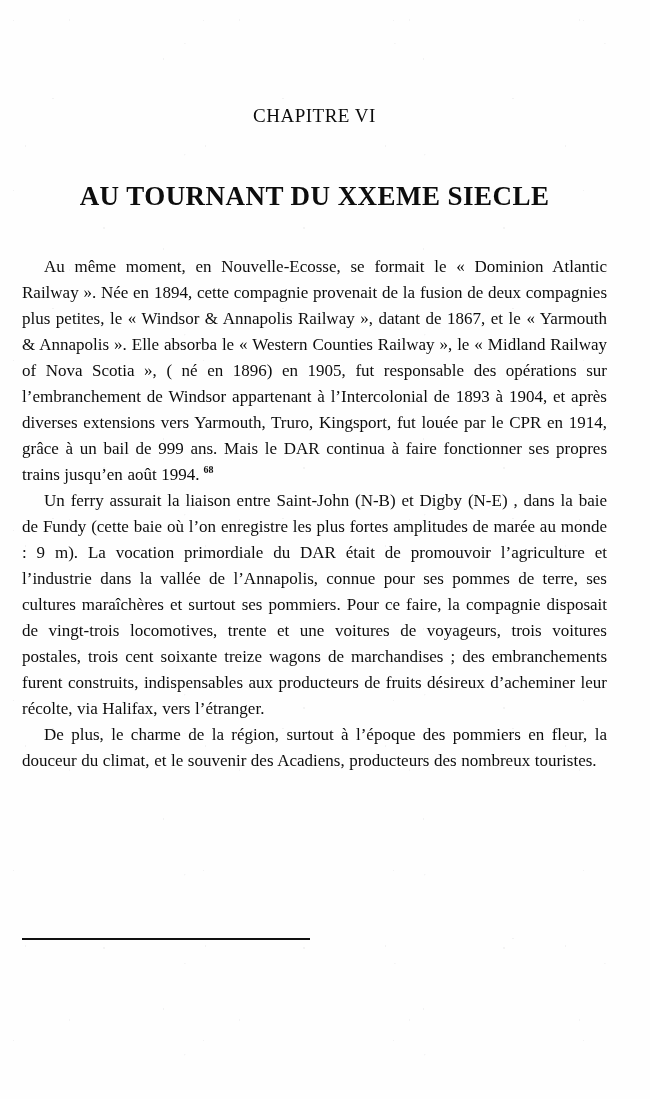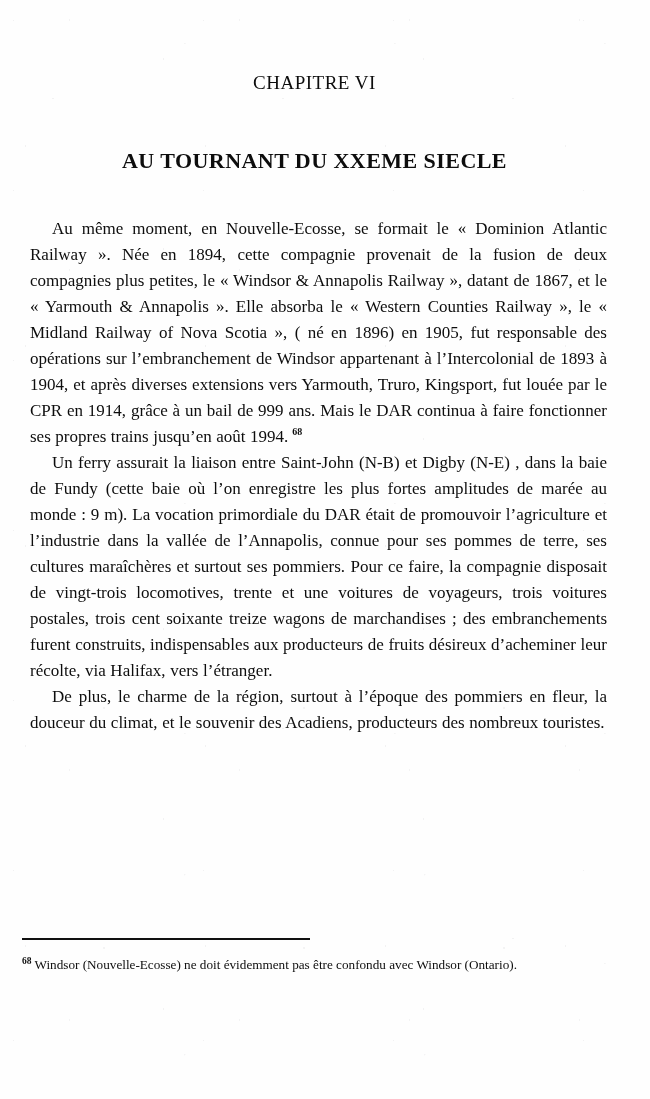--- a/index.html
+++ b/index.html
@@ -43,36 +43,35 @@
     width: 585px;
     height: 1099px;
   }
 
   
   .chapter-label {
     text-align: center;
     font-size: 19px;
     letter-spacing: .5px;
     margin: 0;
-    padding-top: 72px;
+    padding-top: 105px;
     font-weight: 400;
   }
   .chapter-title {
     text-align: center;
-    font-size: 22px;
+    font-size: 27px;
     font-weight: 700;
     letter-spacing: .45px;
     margin: 0;
     padding-top: 54px;
   }
 
   
   .body-block {
     margin-top: 42px;
-    margin-left: 8px;
   }
   p.para {
     margin: 0;
     font-size: 17px;
     line-height: 26px;
     text-align: justify;
     text-indent: 22px;
     hyphens: none;
     word-spacing: .3px;
   }
@@ -133,16 +132,15 @@
     <p class="para"><span>Au même moment, en Nouvelle-Ecosse, se formait le « Dominion Atlantic Railway ». Née en 1894, cette compagnie provenait de la fusion de deux compagnies plus petites, le « Windsor &amp; Annapolis Railway », datant de 1867, et le « Yarmouth &amp; Annapolis ». Elle absorba le « Western Counties Railway », le « Midland Railway of Nova Scotia », ( né en 1896) en 1905, fut responsable des opérations sur l’embranchement de Windsor appartenant à l’Intercolonial de 1893 à 1904, et après diverses extensions vers Yarmouth, Truro, Kingsport, fut louée par le CPR en 1914, grâce à un bail de 999 ans. Mais le DAR continua à faire fonctionner ses propres trains jusqu’en août 1994.</span><sup class="fn-ref">68</sup></p>
 
     <p class="para"><span>Un ferry assurait la liaison entre Saint-John (N-B) et Digby (N-E) , dans la baie de Fundy (cette baie où l’on enregistre les plus fortes amplitudes de marée au monde : 9 m). La vocation primordiale du DAR était de promouvoir l’agriculture et l’industrie dans la vallée de l’Annapolis, connue pour ses pommes de terre, ses cultures maraîchères et surtout ses pommiers. Pour ce faire, la compagnie disposait de vingt-trois locomotives, trente et une voitures de voyageurs, trois voitures postales, trois cent soixante treize wagons de marchandises ; des embranchements furent construits, indispensables aux producteurs de fruits désireux d’acheminer  leur récolte, via Halifax, vers l’étranger.</span></p>
 
     <p class="para"><span>De plus, le charme de la région, surtout à l’époque des pommiers en fleur, la douceur du climat, et le souvenir des Acadiens, producteurs des nombreux touristes.</span></p>
 
   </div>
 
   <div class="footnote-zone">
     <hr class="fn-rule">
-    <p class="footnote"><sup class="fn-num">68</sup><span>Windsor (Nouvelle-Ecosse) ne doit évidemment pas être confondu avec Windsor (Ontario).</span></p>
   </div>
 
 </div>
 
 </body></html>

